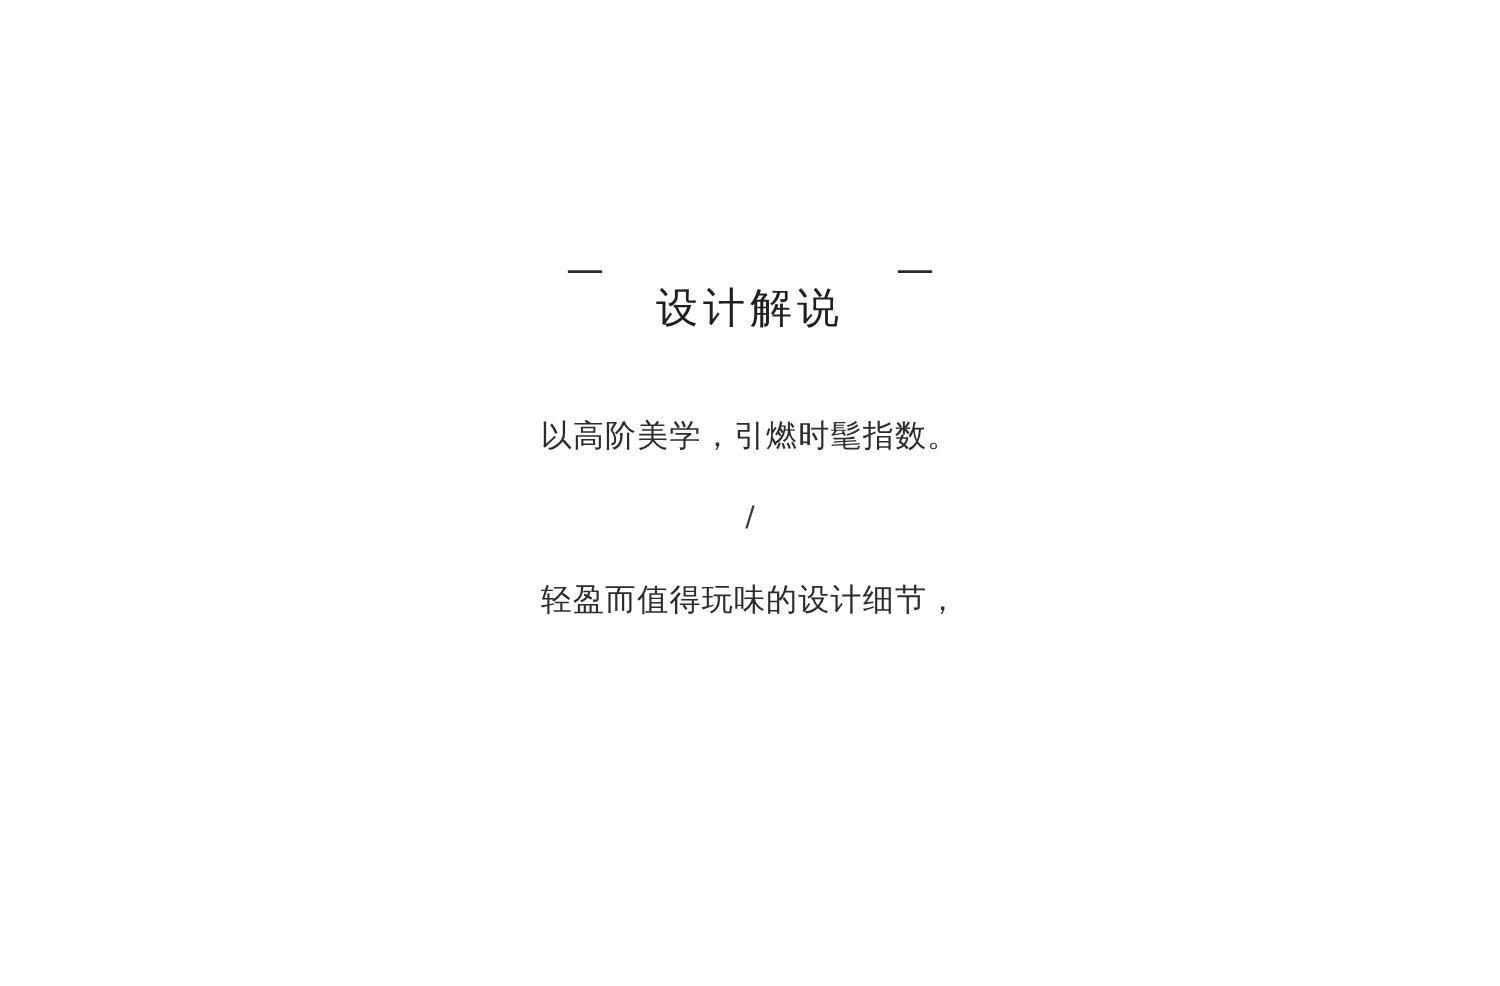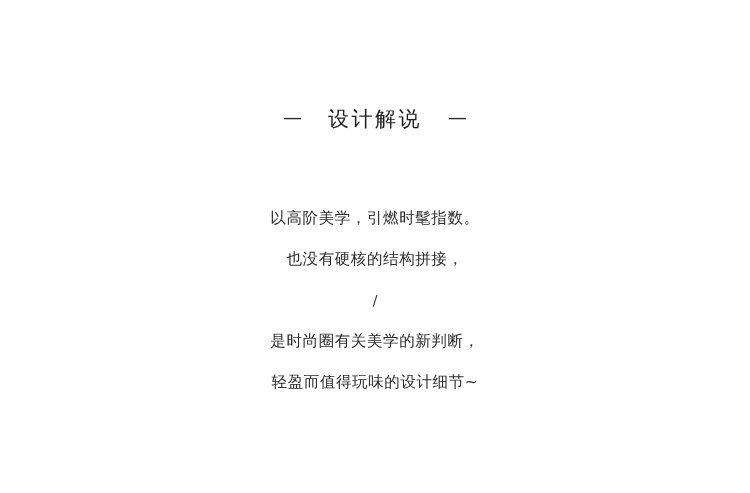--- a/index.html
+++ b/index.html
@@ -36,20 +36,21 @@
     letter-spacing: 0;
     line-height: 1;
     padding-bottom: 3px;
   }
   .heading-title {
     font-size: 21px;
     color: #1f1f1f;
     letter-spacing: 2.5px;
     line-height: 1;
     font-weight: 500;
+    margin-top: 36px;
   }
   .body-text {
     position: absolute;
     top: 198px;
     left: 0;
     width: 750px;
     text-align: center;
   }
   .body-line {
     font-size: 15.5px;
@@ -70,19 +71,17 @@
 <div class="page">
 
   <div class="heading">
     <span class="heading-dash">—</span>
     <span class="heading-title">设计解说</span>
     <span class="heading-dash">—</span>
   </div>
 
   <div class="body-text">
     <div class="body-line">以高阶美学，引燃时髦指数。</div>
-    <div class="body-line">也没有硬核的结构拼接，</div>
     <div class="body-line slash">/</div>
-    <div class="body-line">是时尚圈有关美学的新判断，</div>
-    <div class="body-line">轻盈而值得玩味的设计细节~</div>
+    <div class="body-line">轻盈而值得玩味的设计细节，</div>
   </div>
 
 </div>
 
 </body></html>

